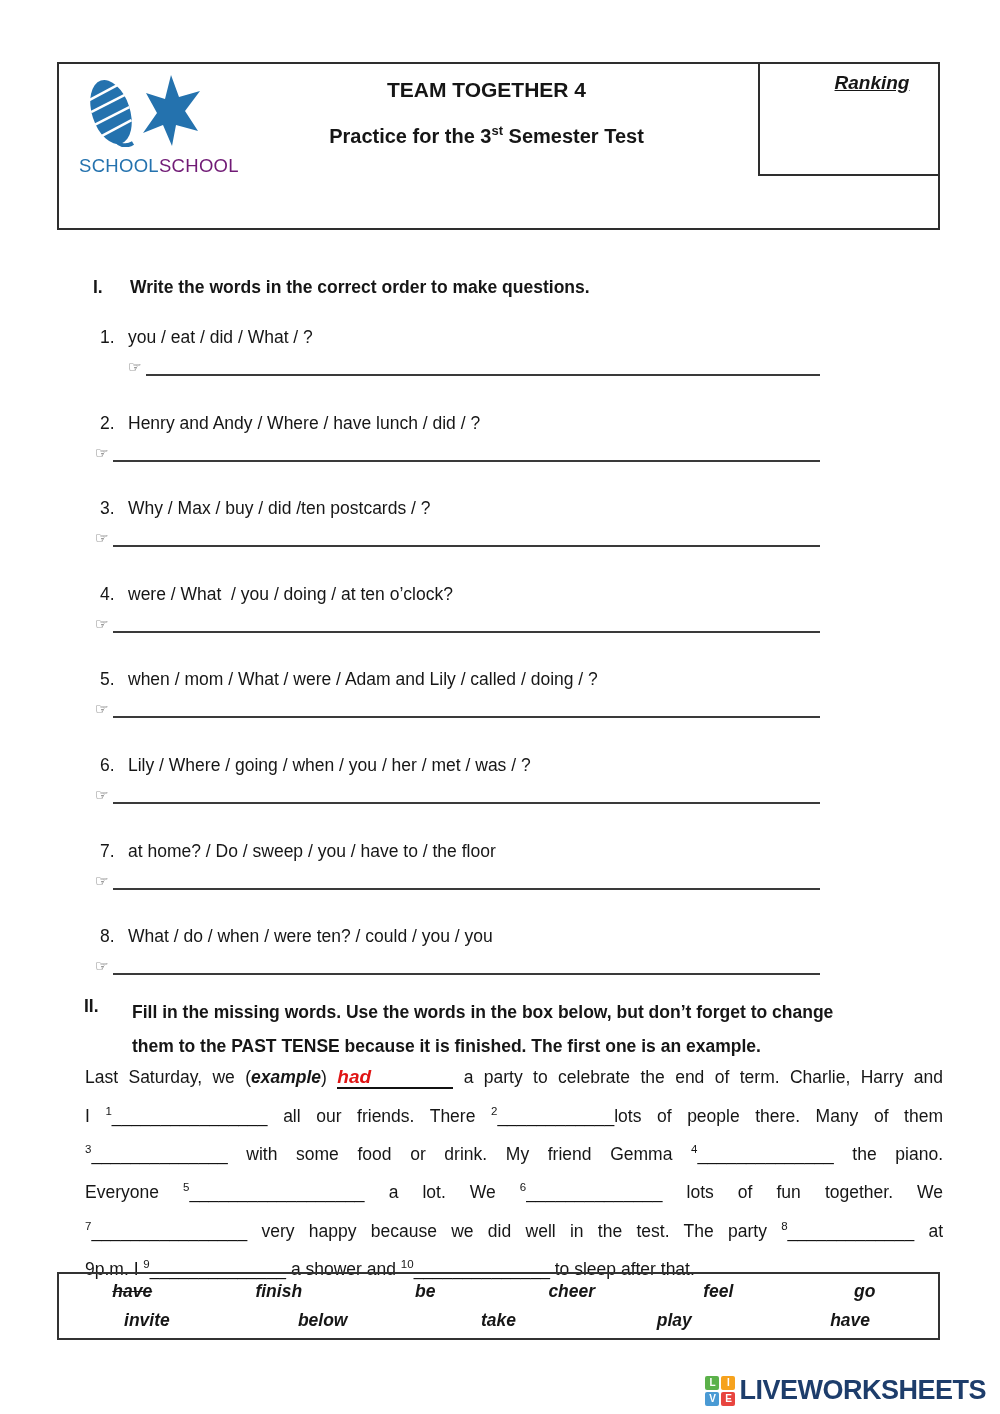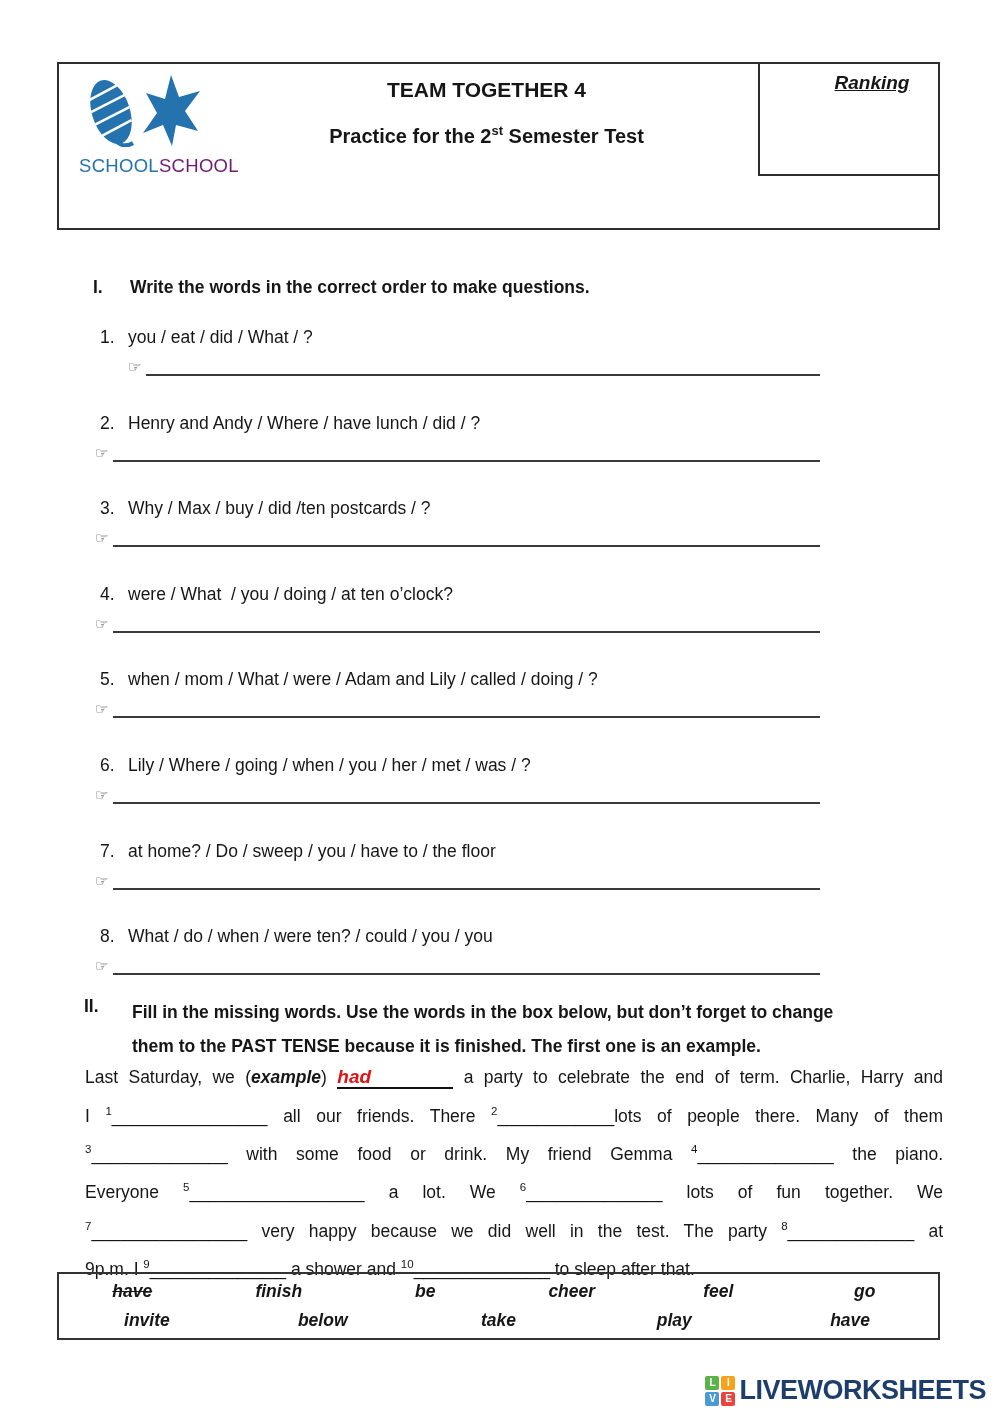--- a/index.html
+++ b/index.html
@@ -69,21 +69,21 @@
     display:inline-block; min-width:116px; 
     border-bottom:2px solid #111; color:#e01414; font-weight:bold; font-style:italic;
     font-size:19px; line-height:20px;
   }
 
   
   .word-box {
     position:absolute; left:57px; top:1272px; width:879px; height:64px;
     border:2px solid #333; display:flex; flex-direction:column; justify-content:space-evenly;
   }
-  .wb-row { display:flex;justify-content:flex-end; }
+  .wb-row { display:flex; }
   .wb-cell { flex:1; text-align:center; font-weight:bold; font-style:italic; font-size:17.5px; }
   .wb-cell.struck { text-decoration:line-through; }
 
   
   .footer { position:absolute; right:14px; bottom:8px; display:flex; align-items:center; }
   .lw-icon { display:grid; grid-template-columns:14px 14px; grid-auto-rows:14px; gap:2px; margin-right:4px; }
   .lw-sq {
     color:#fff; font-size:10px; font-weight:bold; border-radius:2px;
     display:flex; align-items:center; justify-content:center; line-height:1;
   }
@@ -105,21 +105,21 @@
           <line x1="16" y1="58" x2="49" y2="52" stroke="#fff" stroke-width="2.5"></line>
         </g>
         <path d="M36,66 Q44,75 54,69" stroke="#2472ae" stroke-width="4" fill="none"></path>
         <polygon fill="#2472ae" points="92,1 100,23 121,17 106,37 119,57 97,51 93,72 84,51 64,59 78,39 67,19 86,25"></polygon>
       </svg>
       <div class="logo-text"><span>SCHOOL</span><span class="logo-school">SCHOOL</span></div>
     </div>
 
     <div class="titles">
       <div class="ws-title">TEAM TOGETHER 4</div>
-      <div class="ws-subtitle"><span>Practice for the 2</span><sup>st</sup><span> Semester Test</span></div>
+      <div class="ws-subtitle"><span>Practice for the 3</span><sup>st</sup><span> Semester Test</span></div>
     </div>
 
     <div class="ranking-box">
       <span class="ranking-label">Ranking</span>
     </div>
 
   </div>
 
   <div class="sec1-head">
     <span class="numeral">I.</span>

